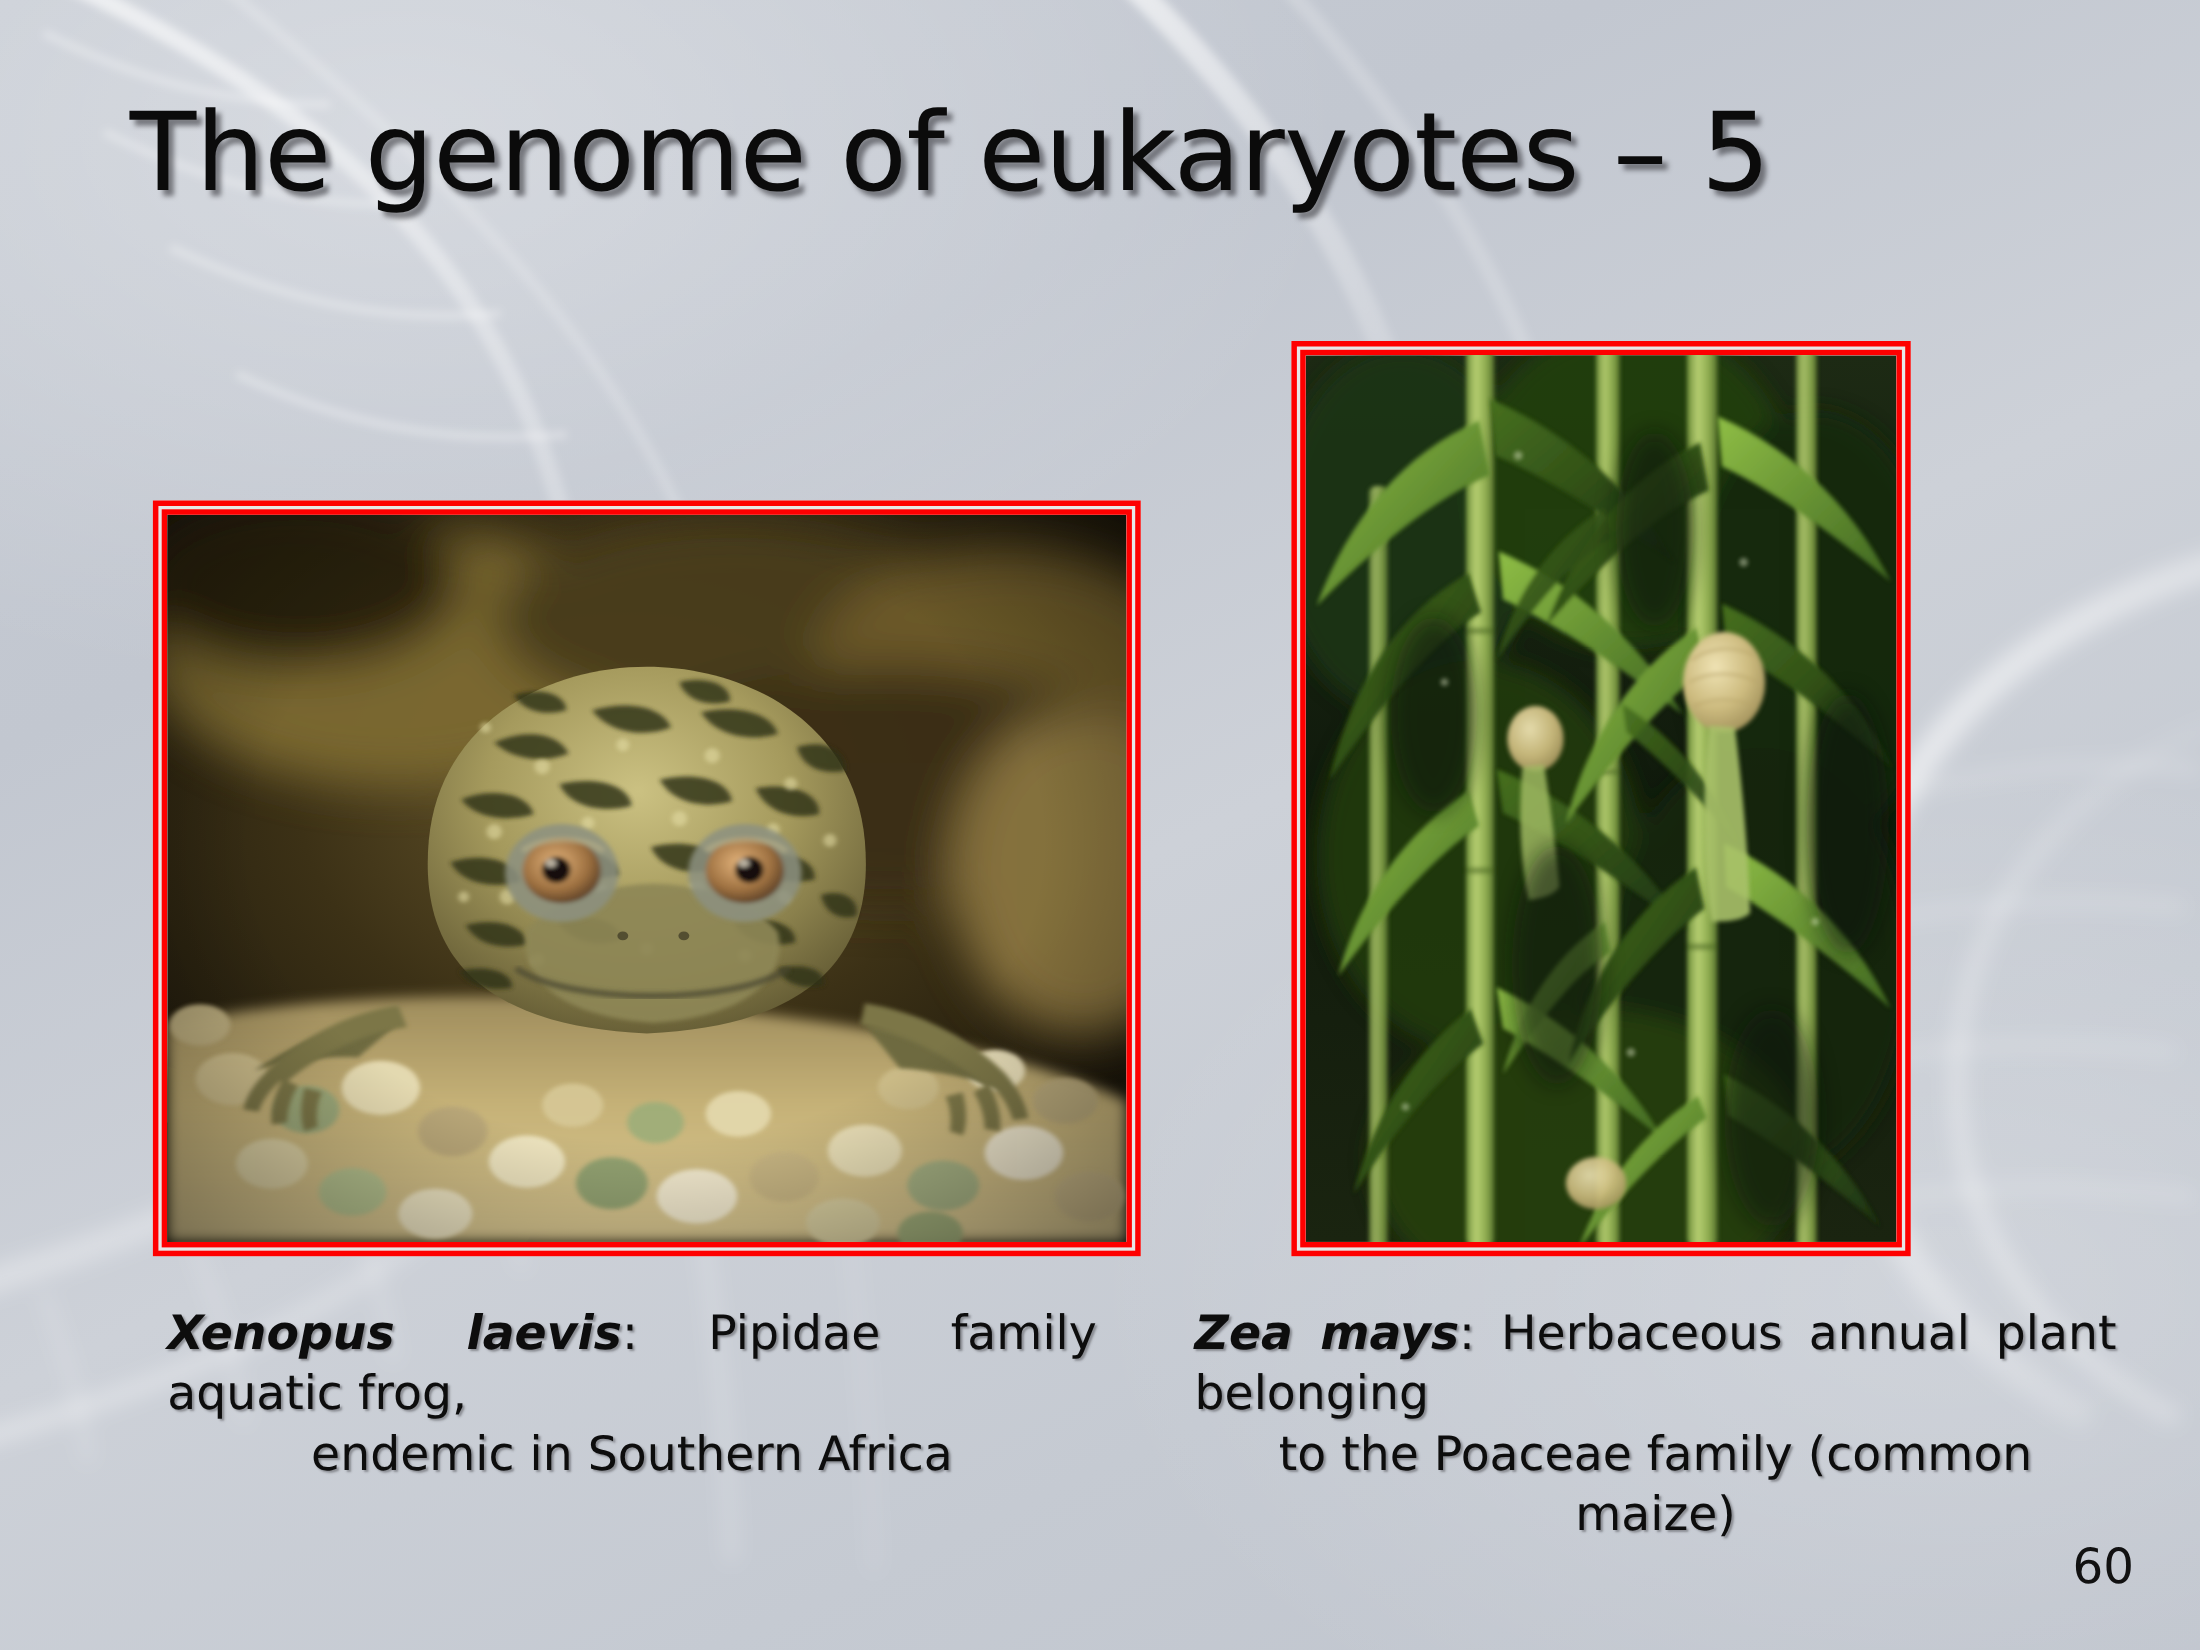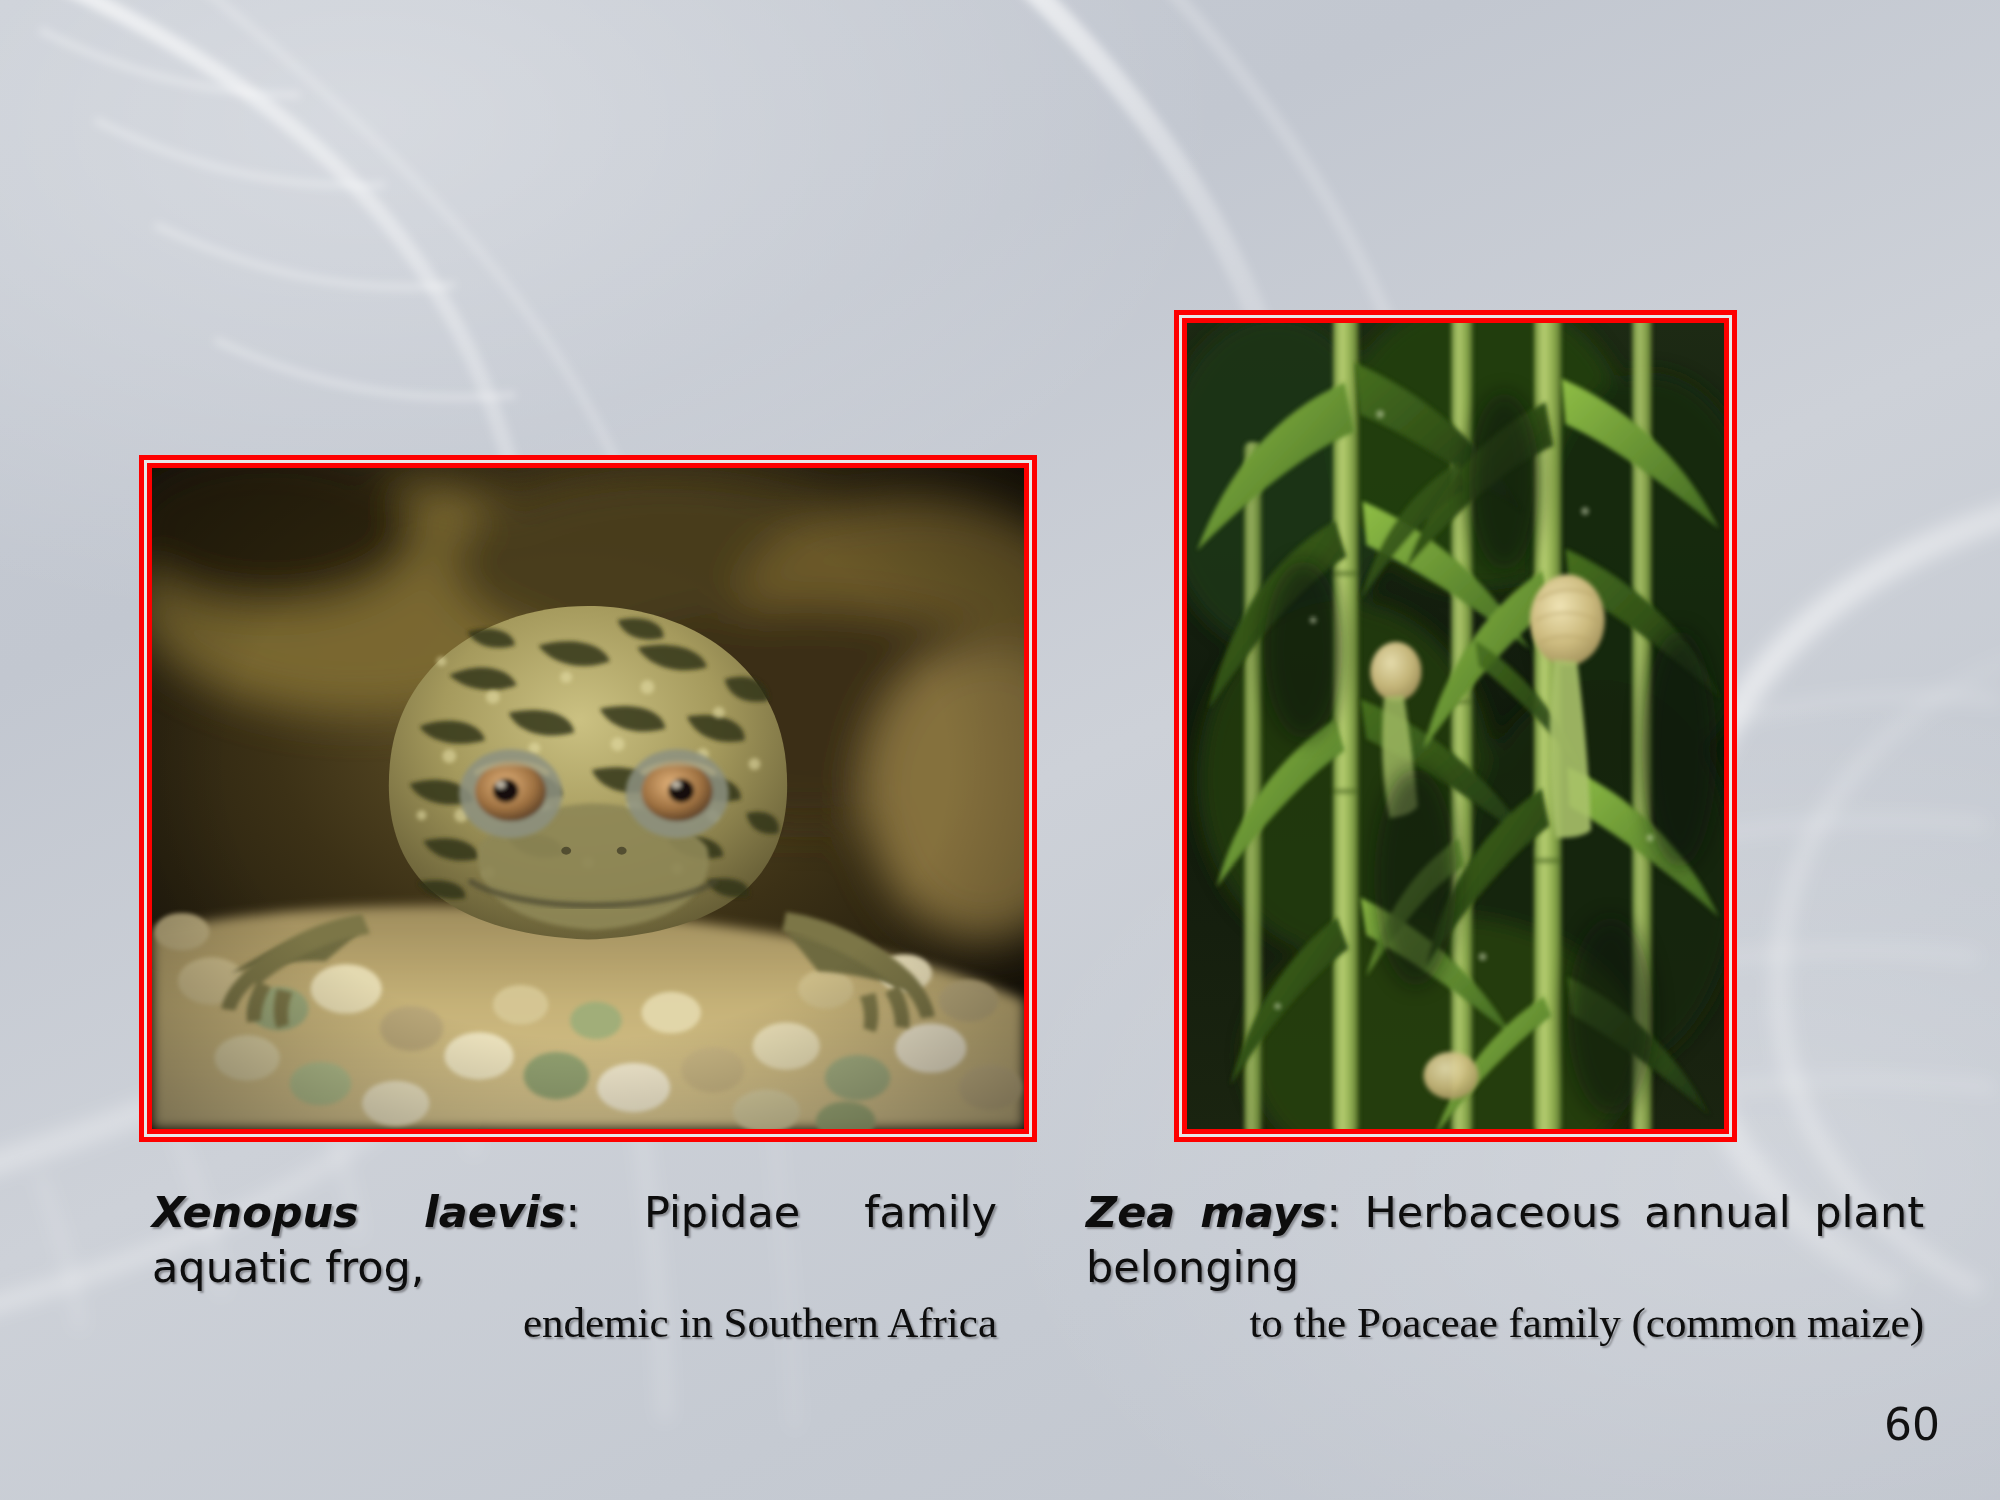--- a/index.html
+++ b/index.html
@@ -82,21 +82,21 @@
     text-align: justify;
     text-shadow: 2px 2px 2px rgba(60,60,65,0.45);
     font-family: "DejaVu Sans", sans-serif;
   }
   #caption-left  { left: 152px;  top: 1185px; width: 845px; }
   #caption-right { left: 1086px; top: 1185px; width: 838px; }
   .caption .sp-name {
     font-weight: bold;
     font-style: italic;
   }
-  .caption .last-line { display: block; text-align: right; font-family: Liberation Serif, serif; }
+  .caption .last-line { display: block; text-align: center; }
 
   
   .page-number {
     position: absolute;
     right: 60px;
     bottom: 50px;
     font-size: 44px;
     color: #111;
     font-family: "DejaVu Sans", sans-serif;
   }
@@ -163,20 +163,21 @@
         <path d="M 175 1130 C 200 1190, 215 1240, 222 1295"></path>
         <path d="M 305 1070 C 335 1130, 350 1180, 358 1238"></path>
         <path d="M 420 985 C 450 1045, 465 1095, 475 1155"></path>
       </g>
 
       <path d="M 620 980 C 640 1120, 660 1260, 665 1420" fill="none" stroke="#ffffff" stroke-opacity="0.20" stroke-width="12"></path>
       <path d="M 760 1000 C 775 1140, 790 1280, 795 1430" fill="none" stroke="#ffffff" stroke-opacity="0.13" stroke-width="9"></path>
     </g>
   </svg>
 
+  <div class="title">The genome of eukaryotes – 5</div>
 
   <div class="photo-frame" id="frog-frame">
     <div class="inner">
       <div class="photo">
         <svg viewBox="0 0 880 670" preserveAspectRatio="none" width="100%" height="100%" aria-hidden="true">
           <defs>
             <radialGradient id="frogBgGrad" cx="48%" cy="38%" r="82%">
               <stop offset="0%" stop-color="#6b5a2e"></stop>
               <stop offset="42%" stop-color="#3c3116"></stop>
               <stop offset="100%" stop-color="#0b0905"></stop>

